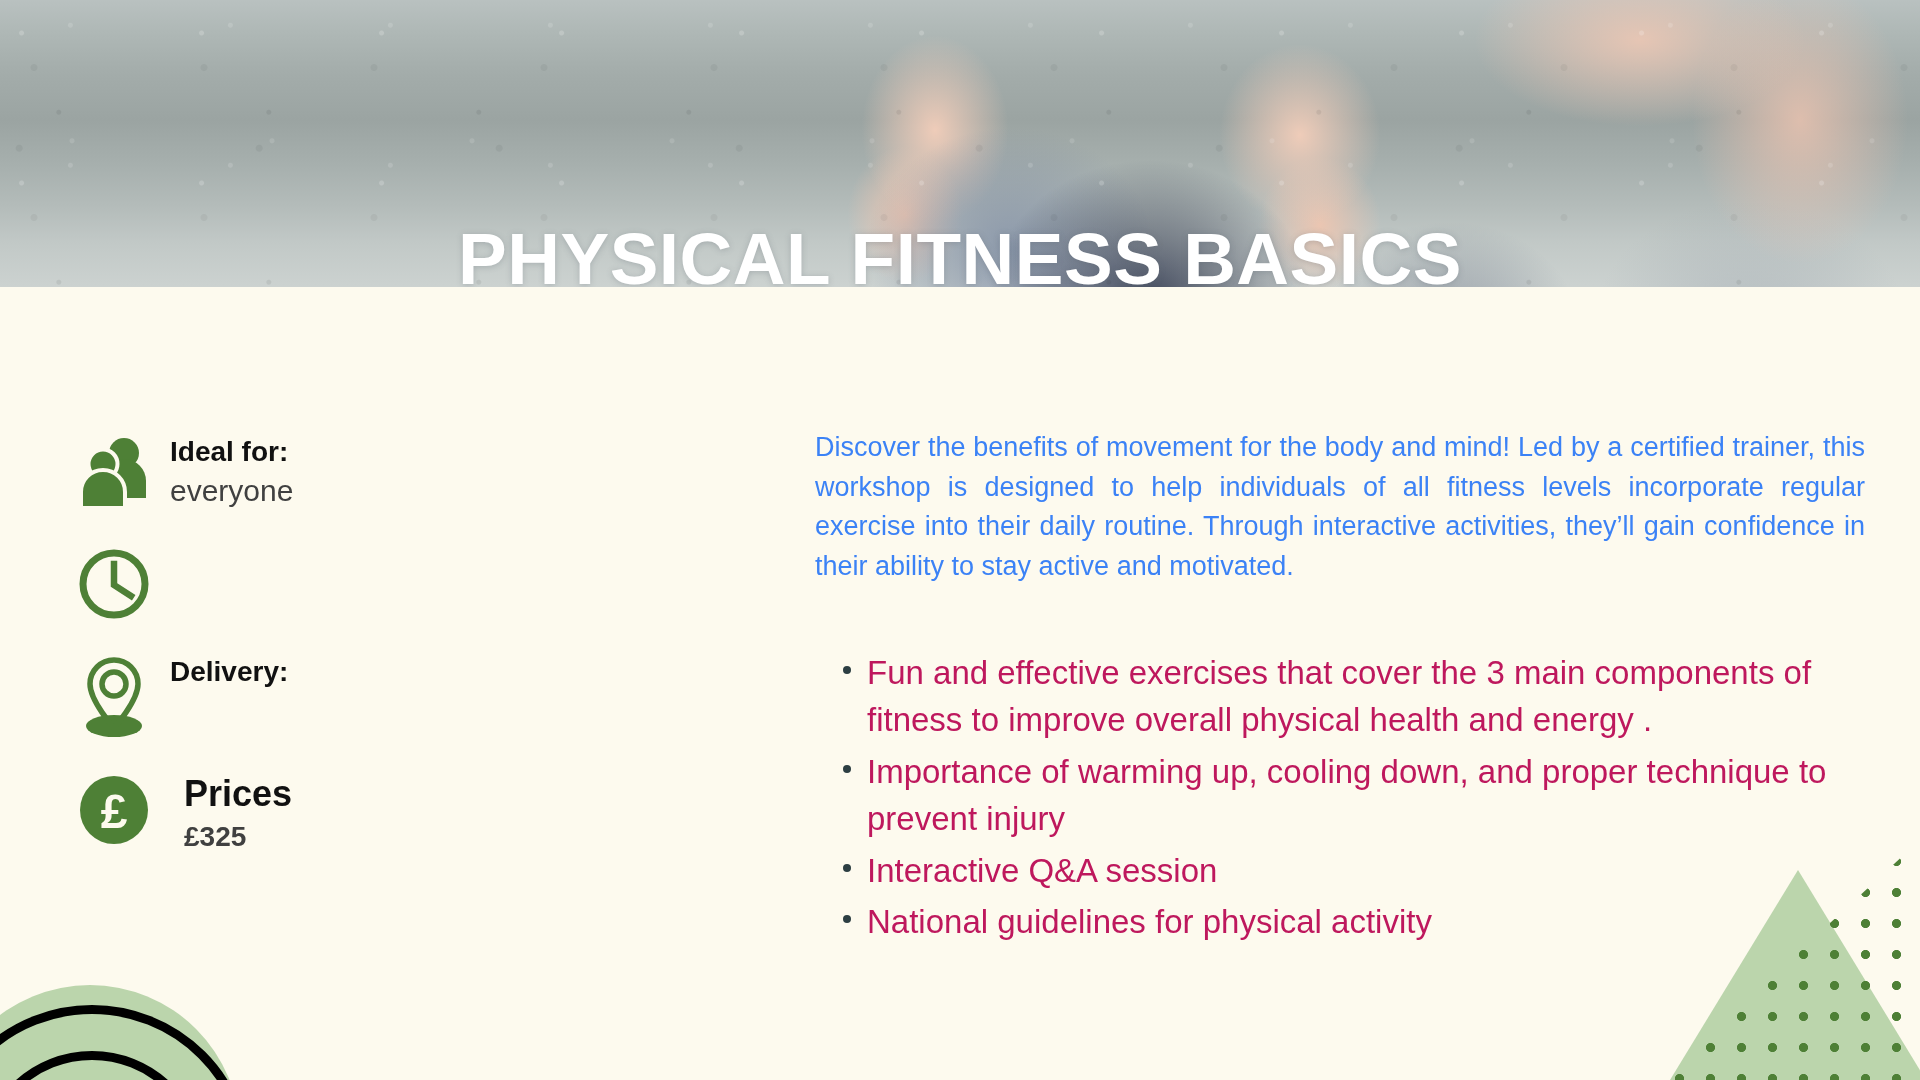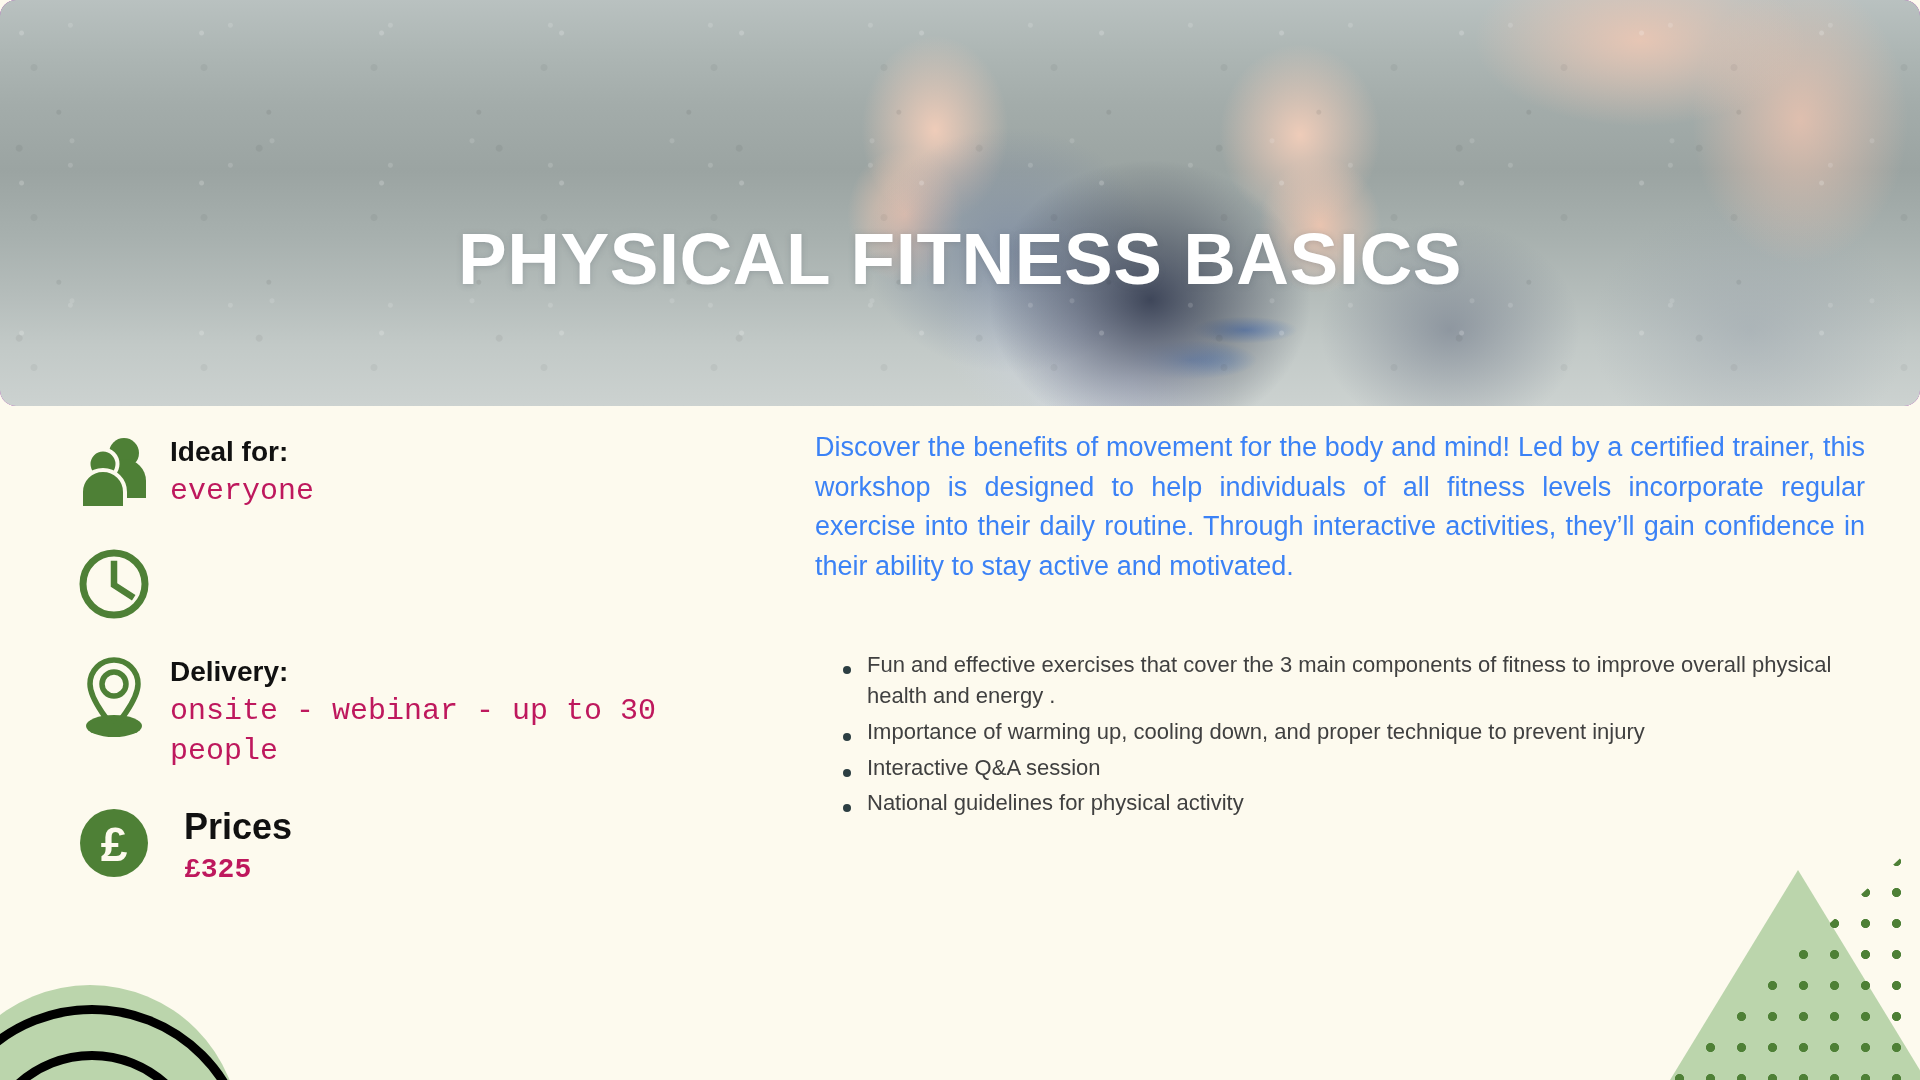--- a/index.html
+++ b/index.html
@@ -9,24 +9,23 @@
     overflow:hidden;
     background:#FDFAEE;
     font-family:"Liberation Sans", sans-serif;
   }
 
   .page { position:relative; width:1920px; height:1080px; background:#FDFAEE; overflow:hidden; }
 
   
   .hero {
     position:absolute; top:0; left:0;
-    width:1920px; height:406px;
+    width:1920px; height:287px;
     overflow:hidden;
     background:#a21caf;
-    border-radius:16px;
   }
   .hero-photo {
     position:absolute; inset:0;
     background:
       
       radial-gradient(ellipse 230px 200px at 1150px 300px, rgba(40,48,70,0.85) 0%, rgba(40,48,70,0.0) 70%),
       radial-gradient(ellipse 200px 170px at 1010px 250px, rgba(120,135,160,0.75) 0%, rgba(120,135,160,0) 72%),
       
       radial-gradient(ellipse 190px 150px at 1080px 330px, rgba(205,212,224,0.92) 0%, rgba(205,212,224,0) 72%),
       radial-gradient(ellipse 150px 120px at 1130px 380px, rgba(225,230,240,0.9) 0%, rgba(225,230,240,0) 70%),
@@ -112,21 +111,21 @@
   
   .content { position:absolute; top:406px; left:0; width:1608px; height:674px; }
 
   
   .info-col { position:absolute; left:66px; top:26px; width:640px; }
   .info-row { display:flex; align-items:flex-start; margin-bottom:30px; }
   .info-row:last-child { margin-bottom:0; }
   .info-icon { width:96px; flex:0 0 96px; display:flex; align-items:center; justify-content:center; padding-top:4px; }
   .info-text { padding-left:8px; padding-top:2px; }
   .info-label { font-size:28px; font-weight:bold; color:#111111; line-height:1.32; }
-  .info-value { font-size:30px; font-weight:400; color:#be185d; line-height:1.34;font-family:Liberation Mono, monospace; }
+  .info-value { font-size:30px; font-weight:400; color:#404040; line-height:1.34; }
   .info-row.prices .info-text { padding-left:22px; }
   .info-row.prices .info-label { font-size:36px; }
   .info-row.prices .info-value { font-size:28px; font-weight:bold; }
 
   
   .text-col { position:absolute; left:815px; top:22px; width:1050px; }
   .lead {
     font-size:27px;
     line-height:1.47;
     color:#3b82f6;
@@ -136,23 +135,23 @@
   .learn {
     margin-top:48px;
     font-size:28px;
     font-weight:bold;
     color:#111111;
   }
   .bullets { margin-top:62px; list-style:none; }
   .bullets li {
     position:relative;
     padding-left:52px;
-    font-size:22px;
+    font-size:33px;
     line-height:1.44;
-    color:#404040;
+    color:#be185d;
     margin-bottom:4px;
   }
   .bullets li::before {
     content:"";
     position:absolute;
     left:28px; top:17px;
     width:8px; height:8px;
     border-radius:50%;
     background:#2C3E42;
   }
@@ -199,21 +198,20 @@
       <div class="info-row">
         <div class="info-icon">
           <svg width="74" height="82" viewBox="0 0 74 82" aria-hidden="true">
             <ellipse cx="37" cy="70" rx="28" ry="11" fill="#4E8036"></ellipse>
             <path d="M37 4 a24 24 0 0 1 24 24 c0 17 -24 44 -24 44 S13 45 13 28 A24 24 0 0 1 37 4 Z" fill="none" stroke="#4E8036" stroke-width="5.5"></path>
             <circle cx="37" cy="28" r="12" fill="none" stroke="#4E8036" stroke-width="5.5"></circle>
           </svg>
         </div>
         <div class="info-text">
           <div class="info-label">Delivery:</div>
-          <div class="info-value">onsite - webinar - up to 30 people</div>
         </div>
       </div>
 
       <div class="info-row prices">
         <div class="info-icon">
           <svg width="76" height="76" viewBox="0 0 76 76" aria-hidden="true">
             <circle cx="38" cy="38" r="34" fill="#4E8036"></circle>
             <text x="38" y="56" text-anchor="middle" font-family="Liberation Sans, sans-serif" font-size="48" font-weight="bold" fill="#FDFAEE">£</text>
           </svg>
         </div>

